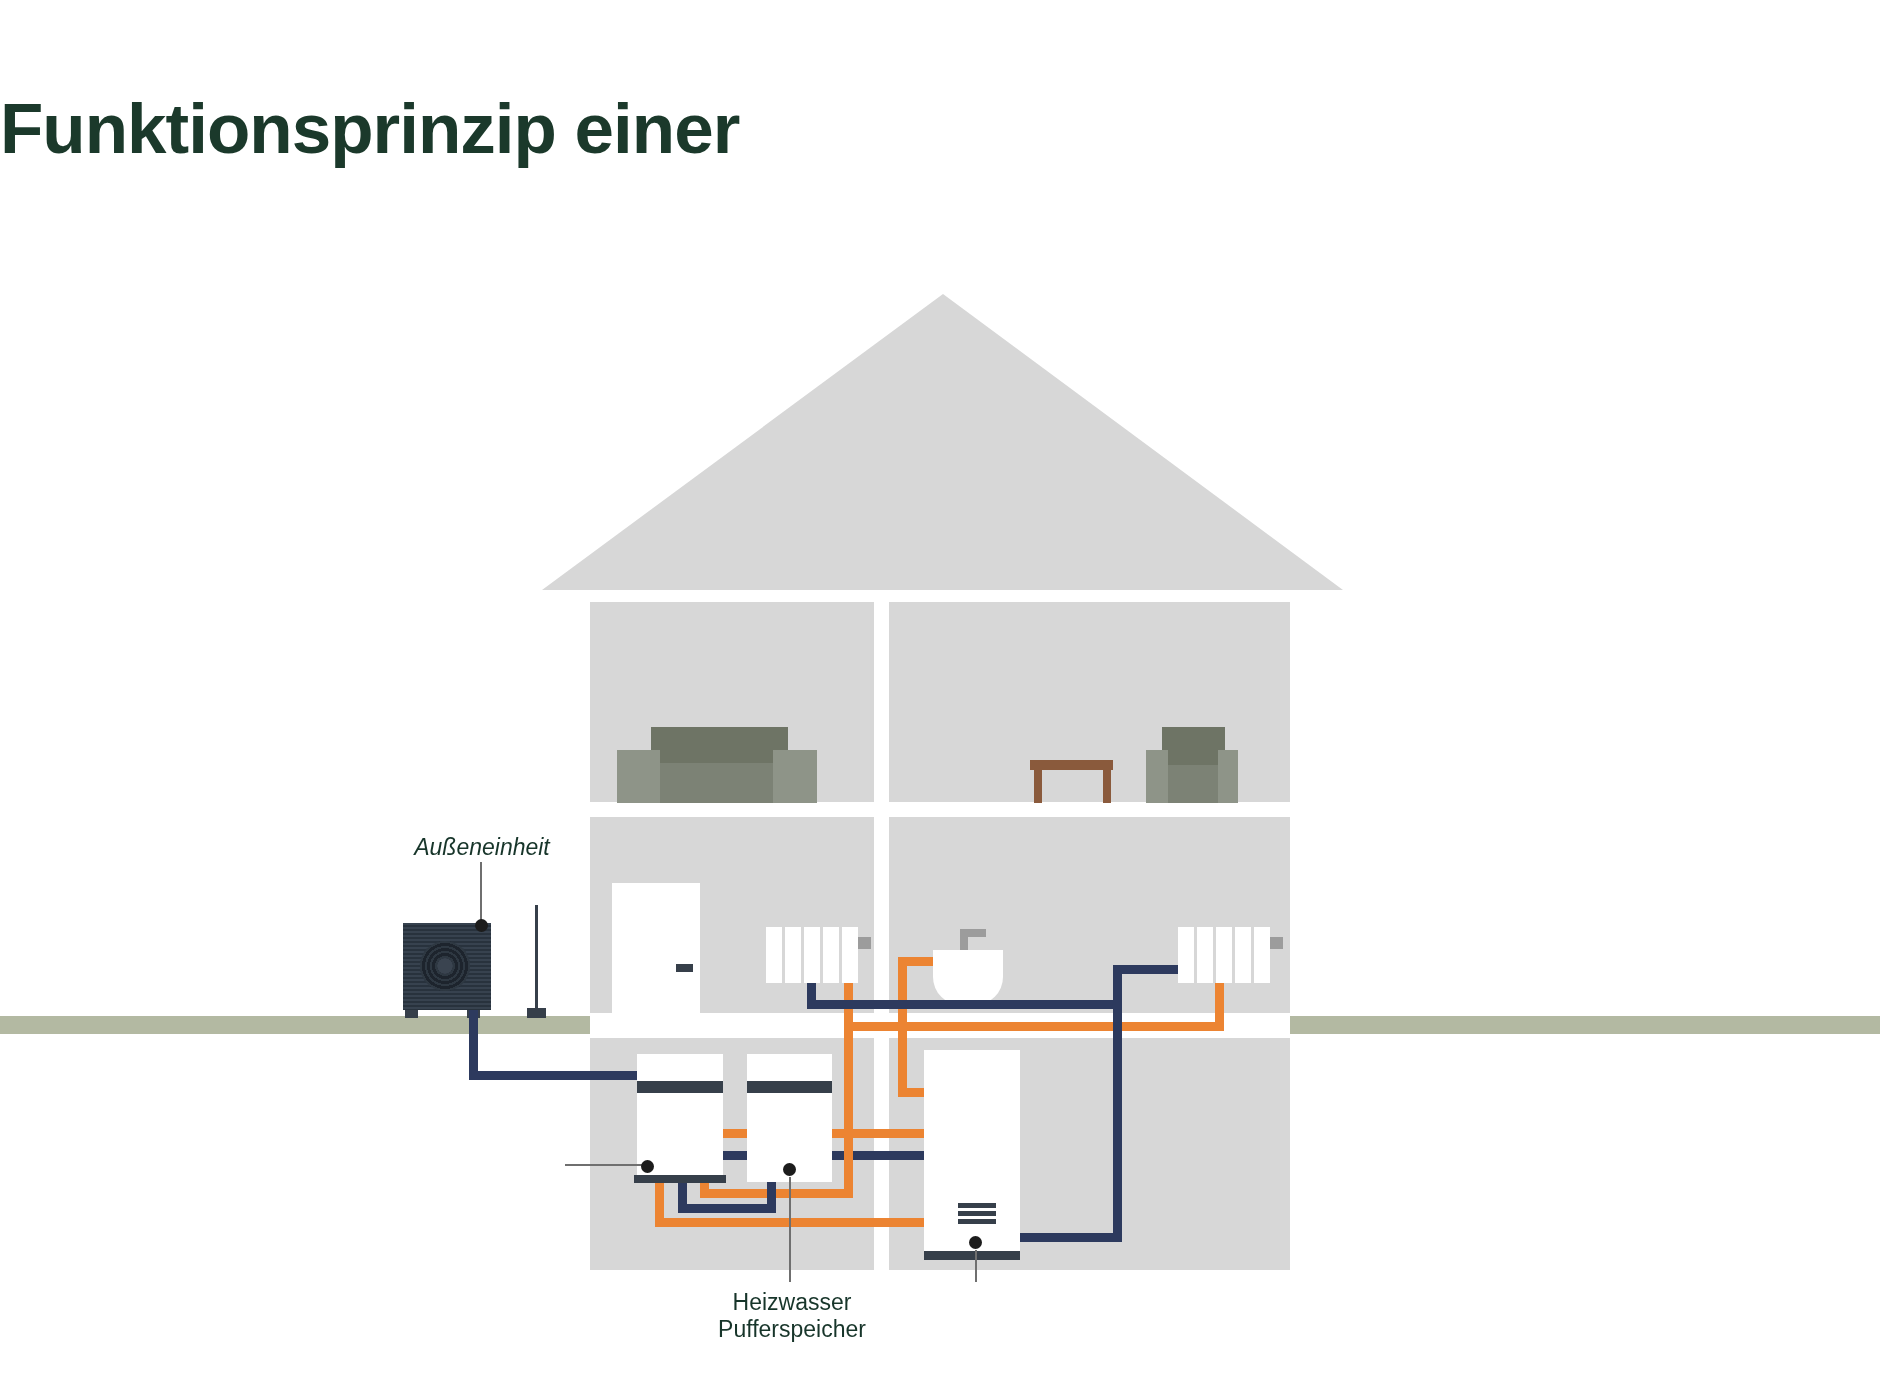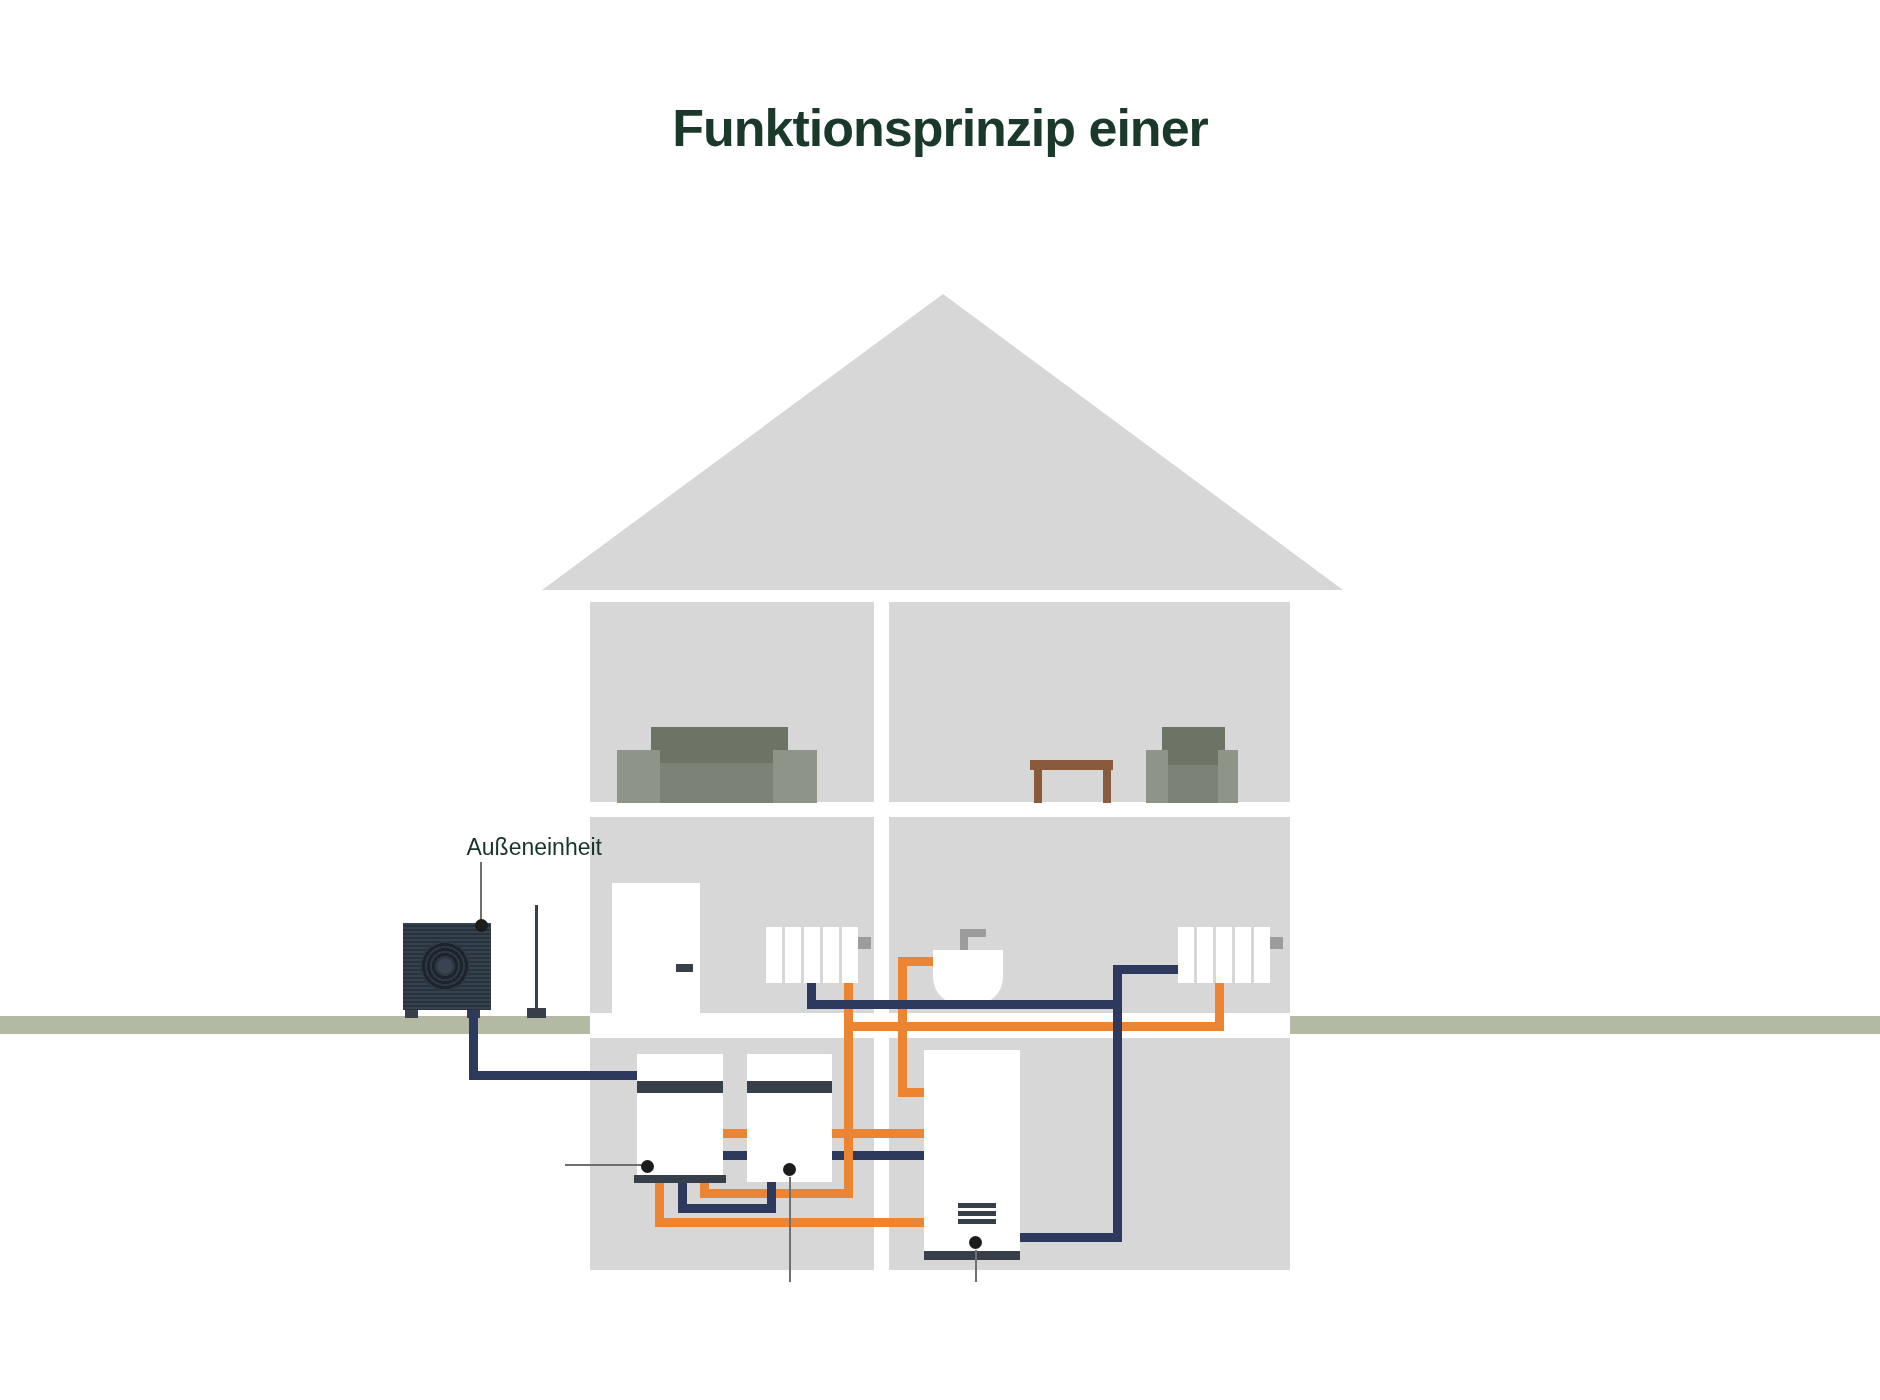--- a/index.html
+++ b/index.html
@@ -1,21 +1,21 @@
 <!DOCTYPE html>
 <html><head>
 <meta charset="utf-8">
 <style>
   html,body{margin:0;padding:0;background:#ffffff;}
   .canvas{position:relative;width:1880px;height:1400px;background:#ffffff;overflow:hidden;
           font-family:"Liberation Sans",sans-serif;}
   .abs{position:absolute;}
   
-  .title{left:0;right:0;top:84px;text-align:center;color:#1b392b;
-         font-size:52px;font-weight:bold;line-height:89px;letter-spacing:-1px;}
+  .title{left:0;right:0;top:84px;text-align:left;color:#1b392b;
+         font-size:71px;font-weight:bold;line-height:89px;letter-spacing:-1px;}
   
   .room{background:#d7d7d7;}
   .roof{width:0;height:0;border-left:401px solid transparent;border-right:400px solid transparent;
         border-bottom:296px solid #d7d7d7;}
   .ground{background:#b3b9a2;}
   
   .olive-dark{background:#6e7465;}
   .olive-mid{background:#7c8275;}
   .olive-light{background:#8e9488;}
   .wood{background:#8a5a3c;}
@@ -129,22 +129,26 @@
 
   <div class="abs leader" style="left:565px;top:1164px;width:77px;height:2px;"></div>
   <div class="abs dot" style="left:641px;top:1160px;"></div>
 
   <div class="abs leader" style="left:789px;top:1177px;width:2px;height:105px;"></div>
   <div class="abs dot" style="left:783px;top:1163px;"></div>
 
   <div class="abs leader" style="left:975px;top:1250px;width:2px;height:32px;"></div>
   <div class="abs dot" style="left:969px;top:1236px;"></div>
 
-  <div class="abs lbl" style="left:362px;top:834px;width:240px;text-align:right;">Außeneinheit</div>
+  <div class="abs lbl" style="left:362px;top:834px;width:240px;text-align:center;font-style:italic;">Außeneinheit</div>
 
 
+  <div class="abs lbl" style="left:672px;top:1289px;width:240px;text-align:center;">
+    <div>Heizwasser</div>
+    <div>Pufferspeicher</div>
+  </div>
 
 
   <div class="abs title">
     <div>Funktionsprinzip einer</div>
   </div>
 
 </div>
 
 </body></html>

